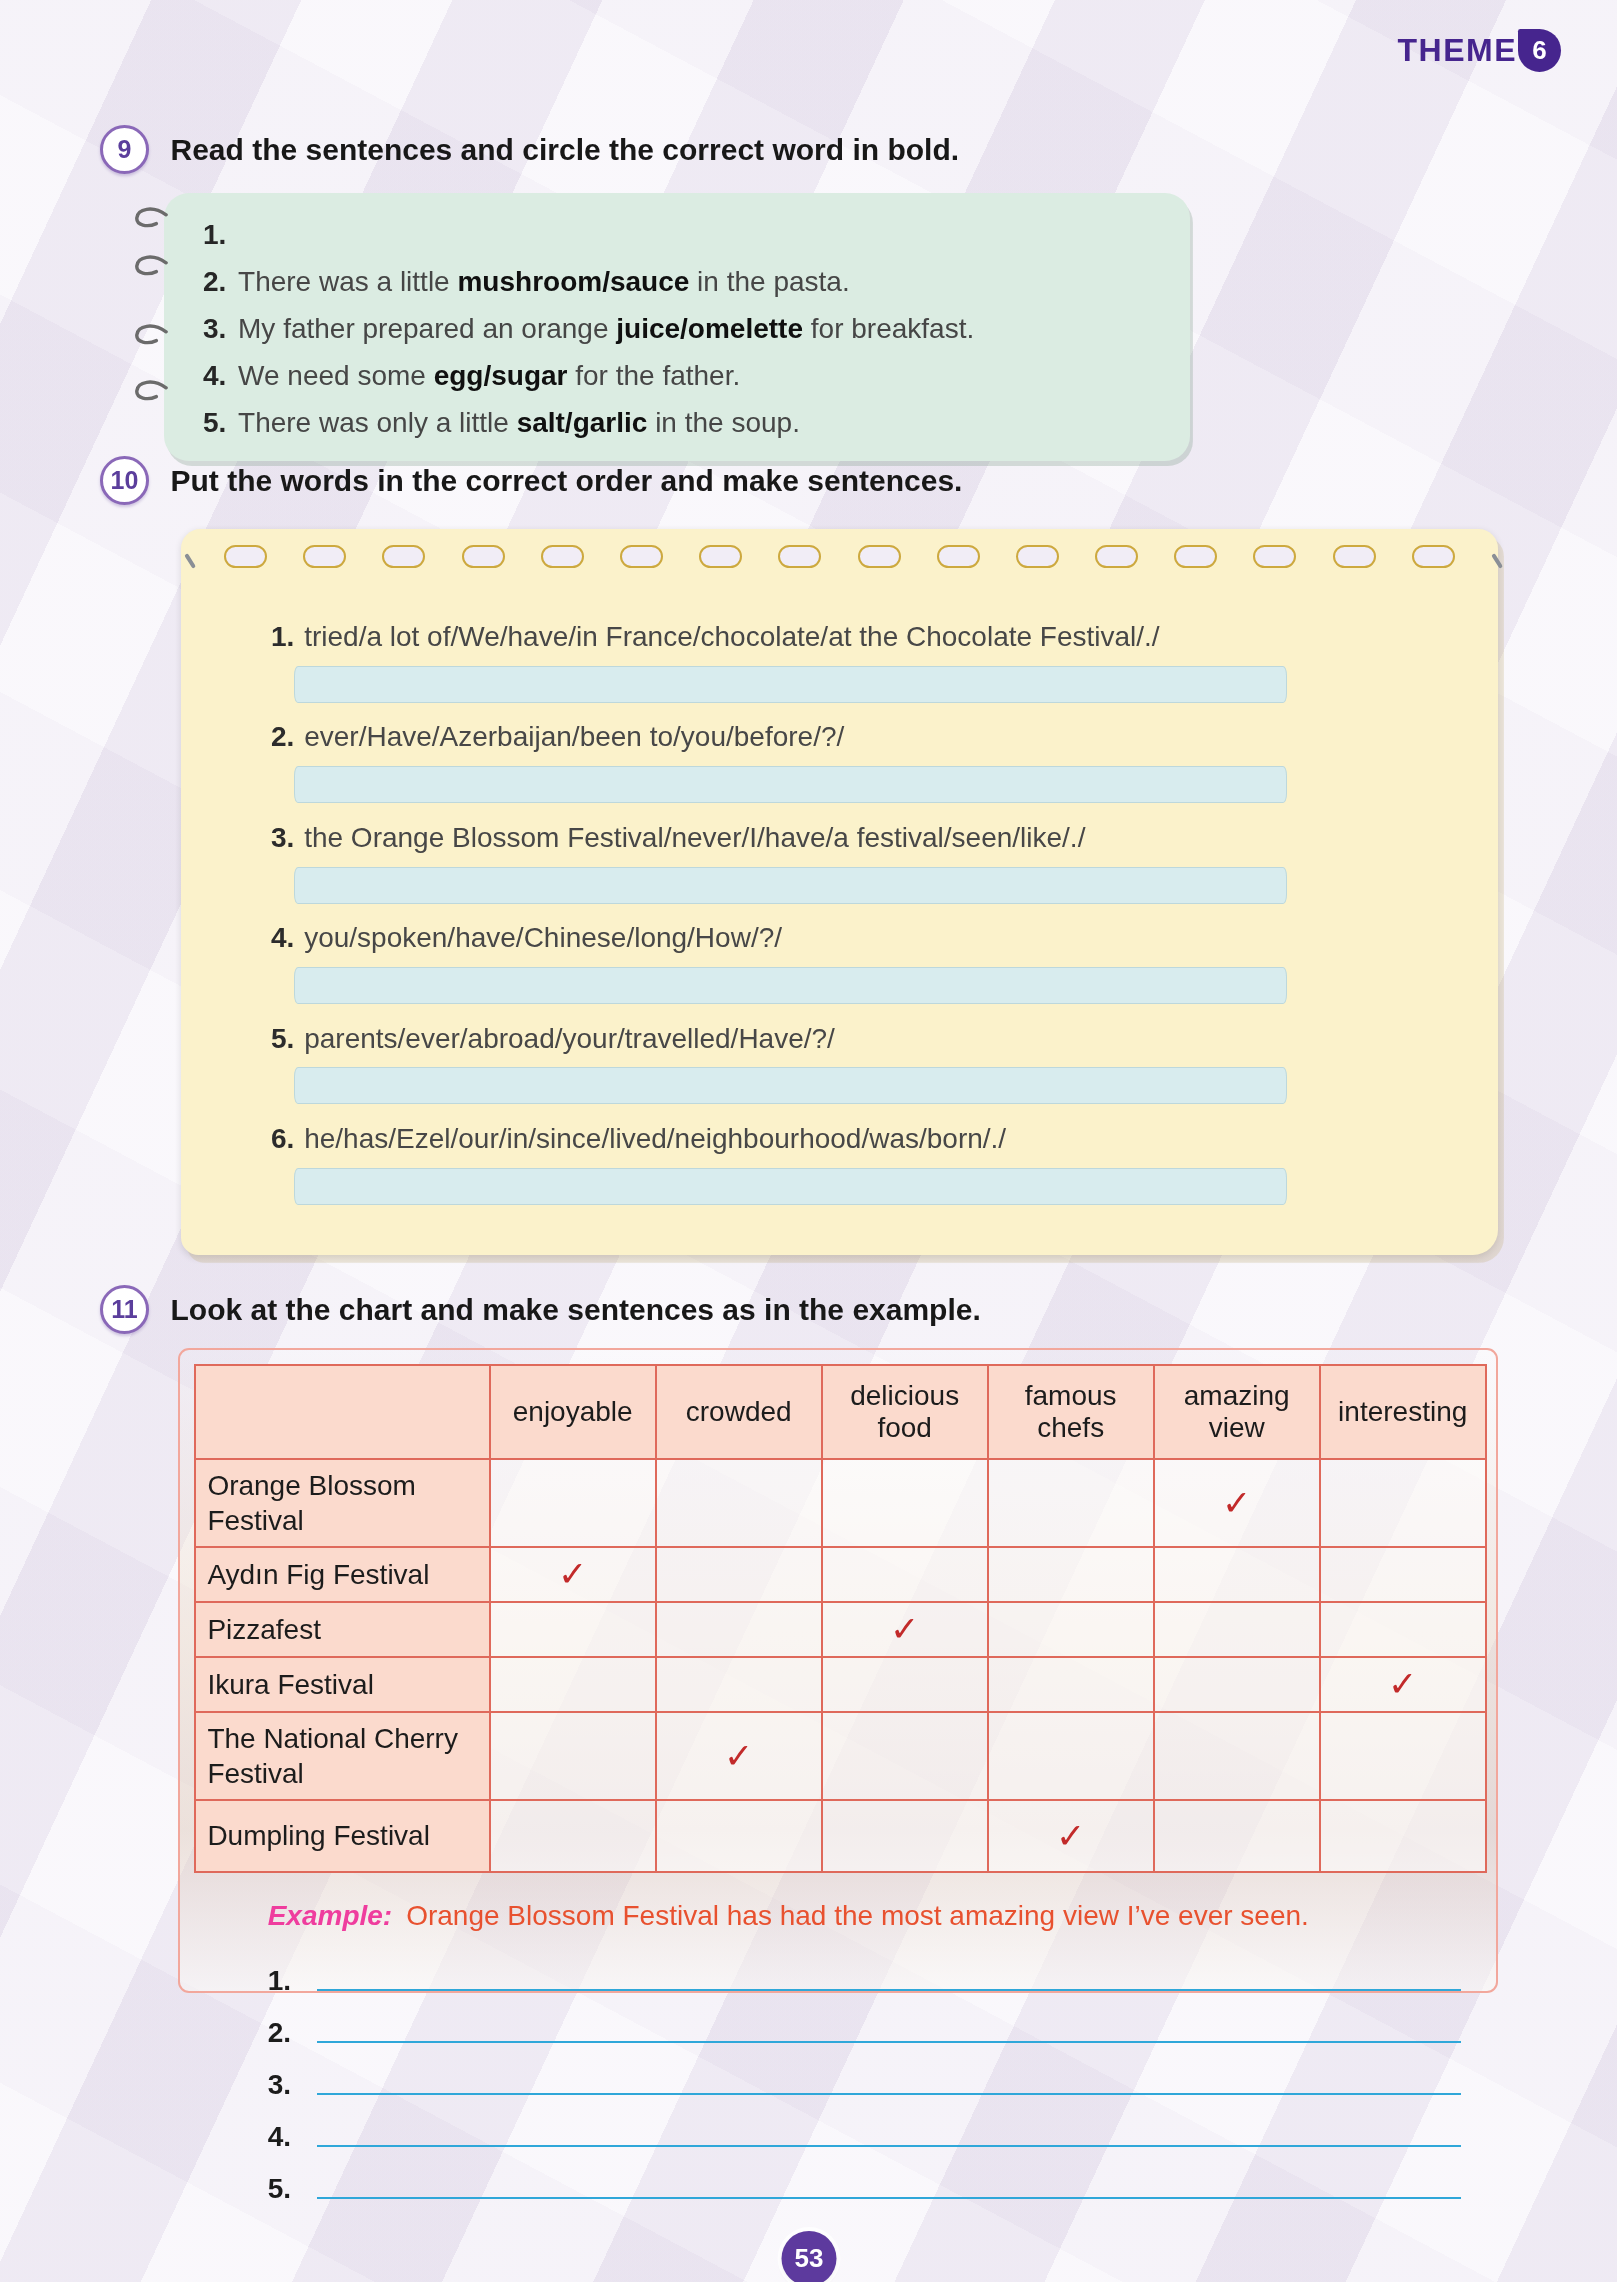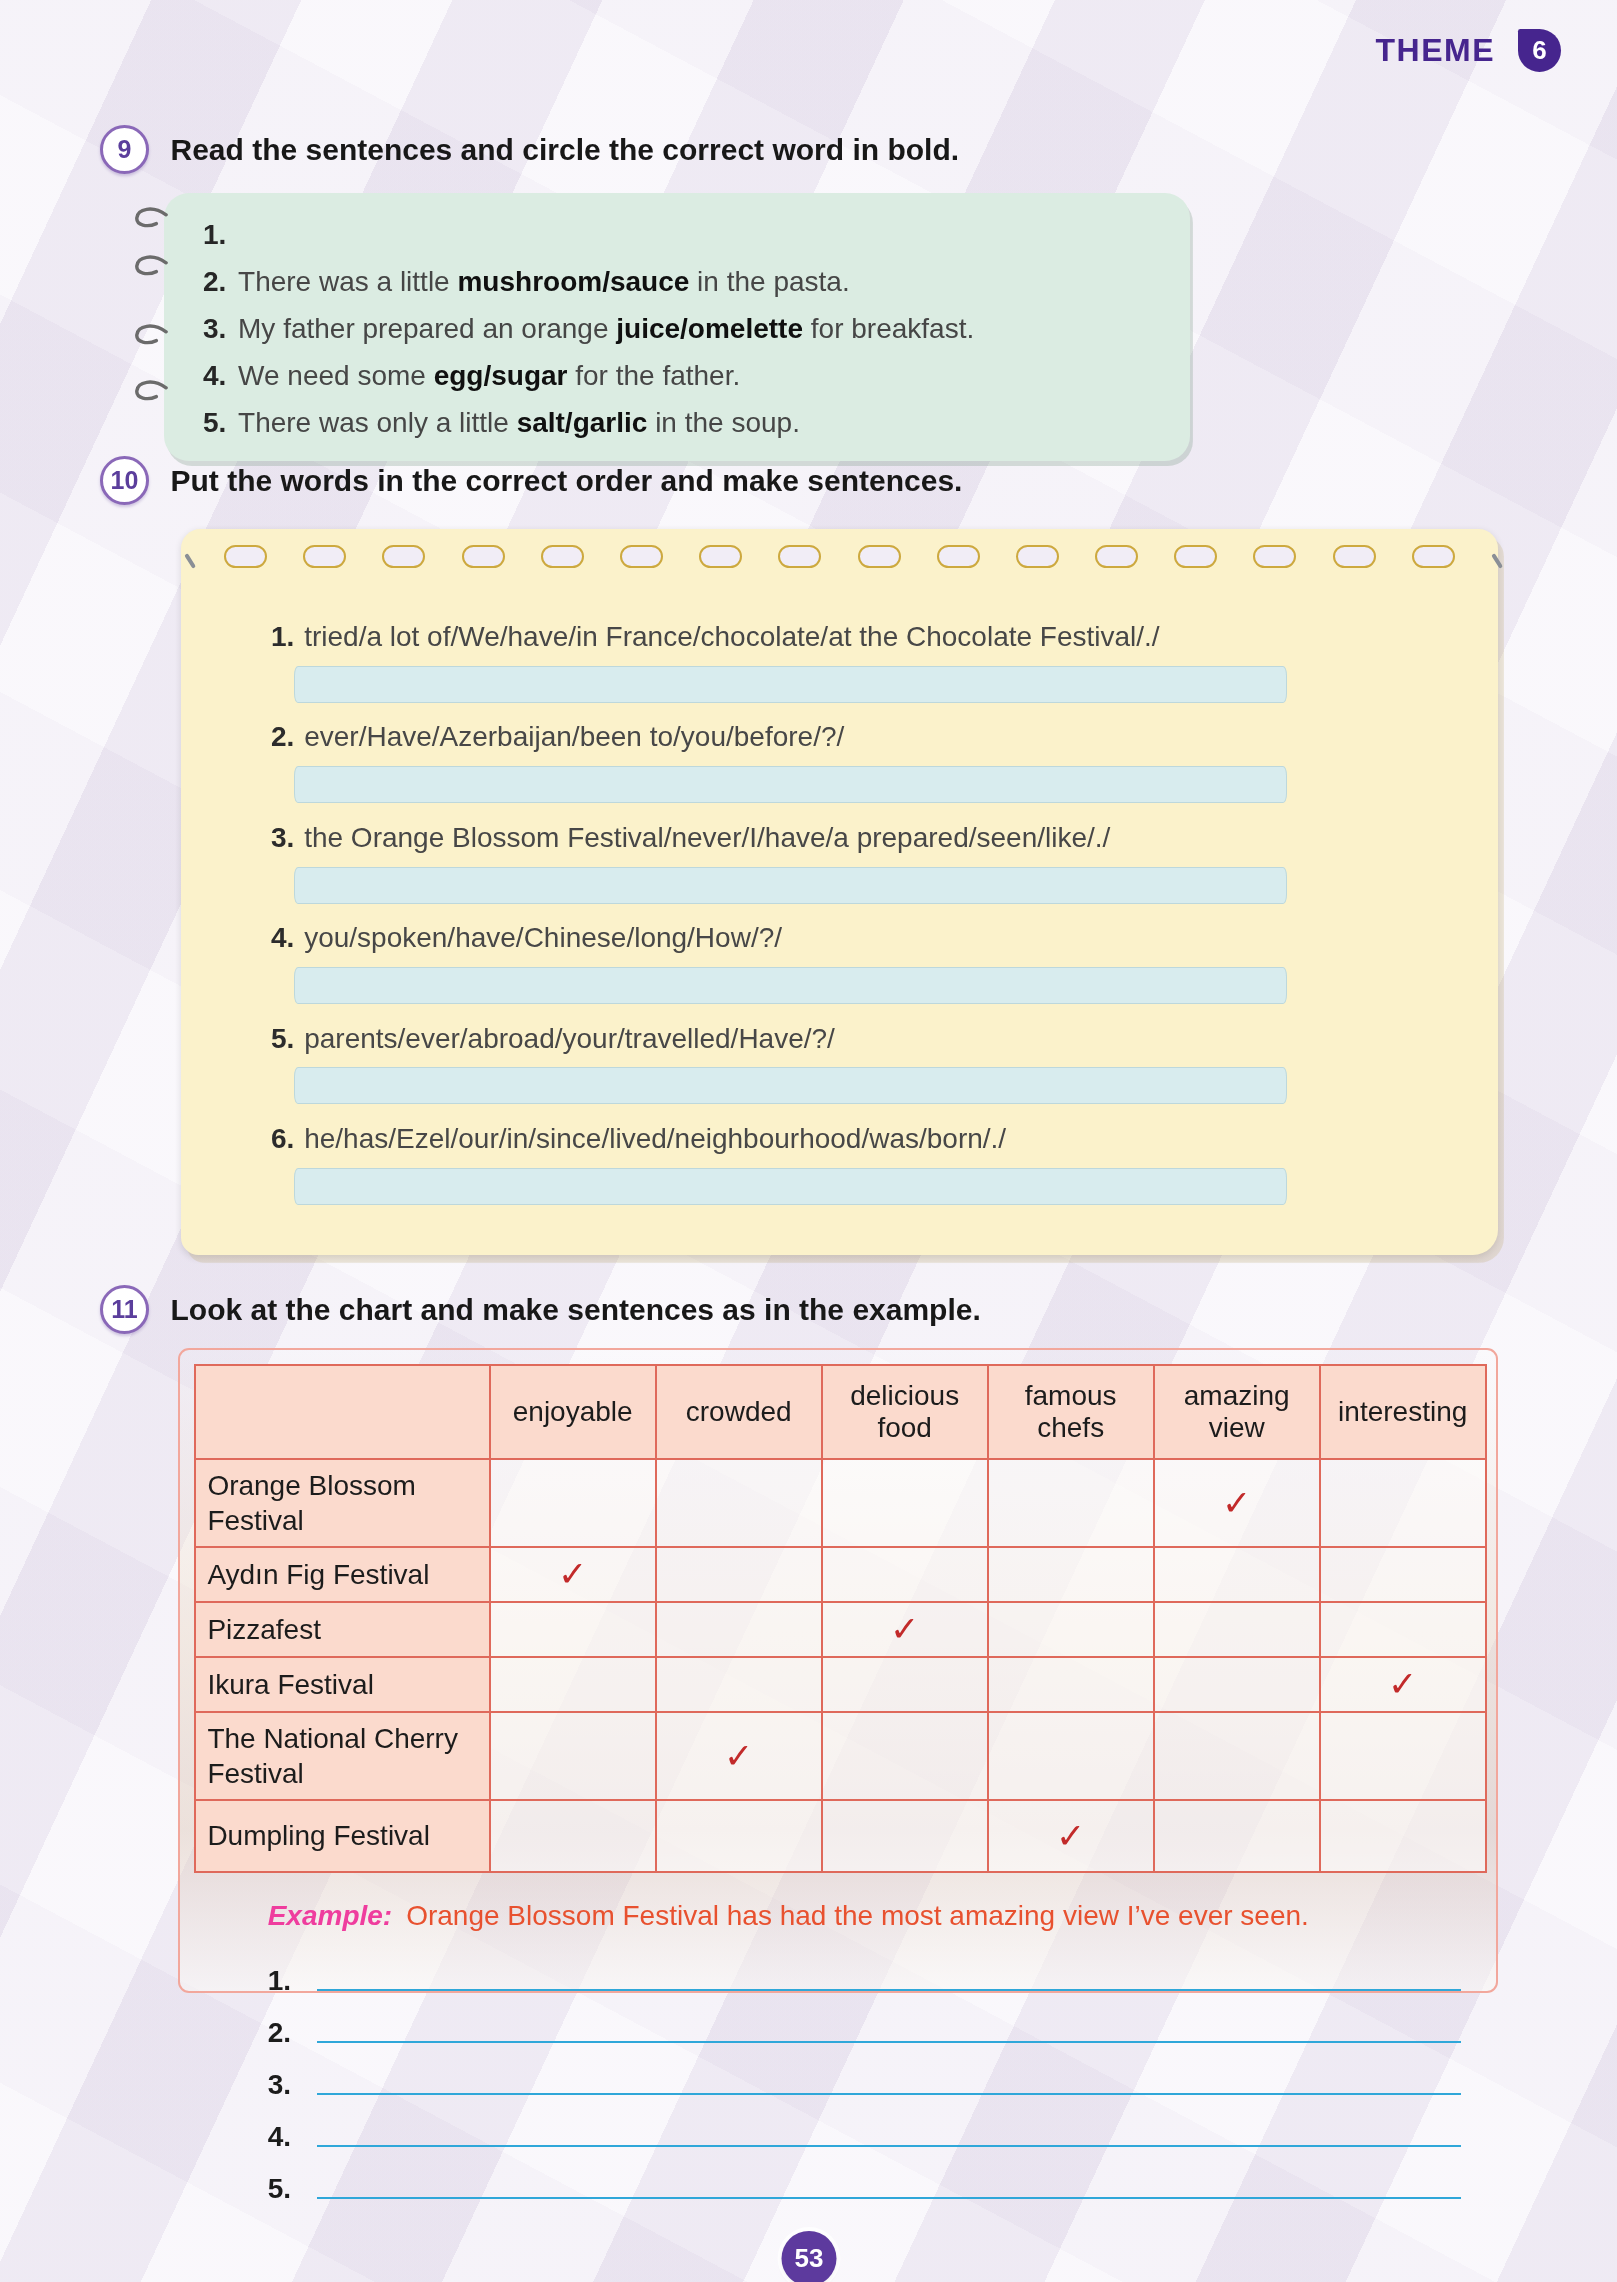--- a/index.html
+++ b/index.html
@@ -7,21 +7,21 @@
   .page {
     position:relative; width:1618px; height:2282px; margin:0 auto;
     background:#f1edf6;
     background-image:
       repeating-linear-gradient(115deg, rgba(255,255,255,0.45) 0 137px, rgba(222,214,230,0.28) 137px 273px),
       repeating-linear-gradient(28deg, rgba(255,255,255,0.30) 0 176px, rgba(228,222,236,0.22) 176px 351px);
     overflow:hidden;
   }
 
   
-  .theme { position:absolute; top:29px; right:57px; display:flex; align-items:center; gap:23px; }
+  .theme { position:absolute; top:29px; right:57px; display:flex; align-items:center; gap:1px; }
   .theme-word { color:#46258e; font-size:32px; font-weight:800; letter-spacing:1.5px; }
   .theme-drop {
     width:43px; height:43px; background:#46258e; border-radius:6% 55% 55% 55%;
     display:flex; align-items:center; justify-content:center;
     color:#fff; font-weight:800; font-size:26px;
   }
 
   
   .ex-header { position:absolute; display:flex; align-items:center; gap:21.5px; }
   .num-circle {
@@ -190,21 +190,21 @@
     <div class="oitems">
       <div class="oitem">
         <div class="oline"><span class="o-num">1.</span><span>tried/a lot of/We/have/in France/chocolate/at the Chocolate Festival/./</span></div>
         <div class="answer-strip"></div>
       </div>
       <div class="oitem">
         <div class="oline"><span class="o-num">2.</span><span>ever/Have/Azerbaijan/been to/you/before/?/</span></div>
         <div class="answer-strip"></div>
       </div>
       <div class="oitem">
-        <div class="oline"><span class="o-num">3.</span><span>the Orange Blossom Festival/never/I/have/a prepared/seen/like/./</span></div>
+        <div class="oline"><span class="o-num">3.</span><span>the Orange Blossom Festival/never/I/have/a festival/seen/like/./</span></div>
         <div class="answer-strip"></div>
       </div>
       <div class="oitem">
         <div class="oline"><span class="o-num">4.</span><span>you/spoken/have/Chinese/long/How/?/</span></div>
         <div class="answer-strip"></div>
       </div>
       <div class="oitem">
         <div class="oline"><span class="o-num">5.</span><span>parents/ever/abroad/your/travelled/Have/?/</span></div>
         <div class="answer-strip"></div>
       </div>

